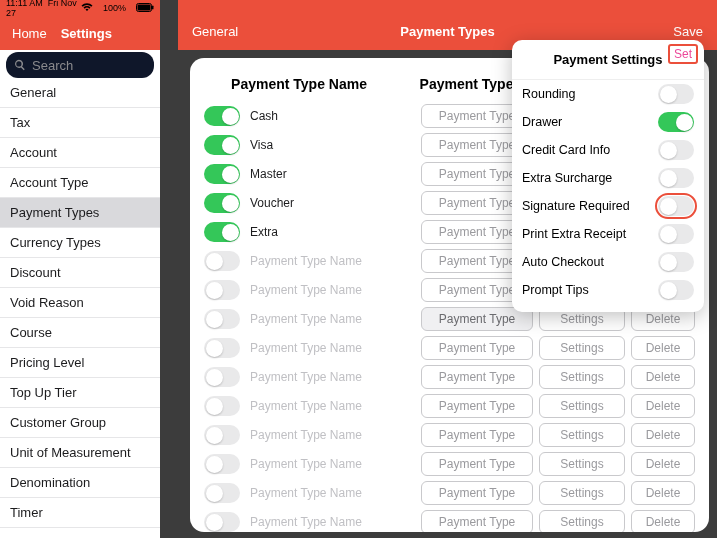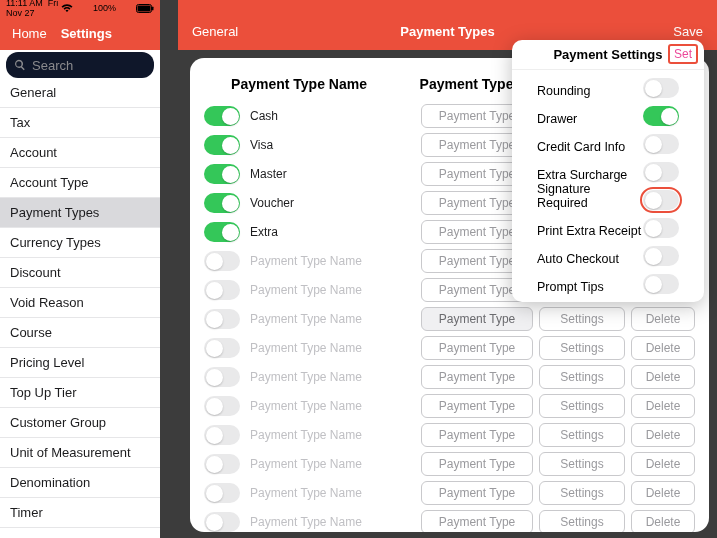--- a/index.html
+++ b/index.html
@@ -2,21 +2,21 @@
 <html><head>
 <meta charset="utf-8">
 <style>
   * { box-sizing: border-box; margin: 0; padding: 0; }
   html, body { width: 717px; height: 538px; font-family: -apple-system, "Helvetica Neue", Arial, sans-serif; overflow: hidden; background: #3c3c3c; }
   .root { width: 717px; height: 538px; position: relative; }
 
   
   .sidebar { position: absolute; top: 0; left: 0; width: 160px; height: 538px; background: #fff; display: flex; flex-direction: column; }
   .statusbar { height: 16px; background: #eb4f3b; display: flex; align-items: center; justify-content: space-between; font-size: 9px; color: #000; padding: 0 6px; }
-  .statusbar .right { display: flex; align-items: flex-end; gap: 20px; }
+  .statusbar .right { display: flex; align-items: flex-start; gap: 10px; }
   .sidebar-header { height: 34px; background: #eb4f3b; display: flex; align-items: center; gap: 14px; padding: 0 12px; }
   .sidebar-header a { font-size: 13px; color: #fff; text-decoration: none; }
   .sidebar-header .settings { font-weight: 600; }
   .search { height: 26px; margin: 2px 6px 0 6px; background: #0f172a; border-radius: 12px; display: flex; align-items: center; padding: 0 8px; gap: 6px; }
   .search svg { width: 12px; height: 12px; fill: #8a8a8d; }
   .search span { font-size: 13px; color: #8a8a8d; }
   .side-list { flex: 1; overflow: hidden; }
   .side-item { height: 30px; display: flex; align-items: center; padding: 0 10px; font-size: 13px; color: #1c1c1e; border-bottom: 1px solid #e6e6e8; cursor: pointer; }
   .side-item.selected { background: #d9d9dc; }
 
@@ -41,24 +41,24 @@
   .name-input { width: 144px; font-size: 12px; color: #c0c0c4; }
   .name-input.filled { color: #1c1c1e; }
   .pill { height: 24px; border: 1px solid #c9c9cc; border-radius: 6px; background: #fff; display: flex; align-items: center; justify-content: center; font-size: 12px; color: #9a9a9e; cursor: pointer; }
   .pill.type { width: 112px; margin-right: 6px; }
   .pill.set  { width: 86px; margin-right: 6px; }
   .pill.del  { width: 64px; }
   .pill.active { background: #f0f0f2; color: #6b6b6f; }
 
   
   .popover { position: absolute; top: 40px; left: 334px; width: 192px; background: #fff; border-radius: 10px; box-shadow: 0 4px 20px rgba(0,0,0,0.25); padding-bottom: 8px; z-index: 10; }
-  .pop-head { height: 30px; display: flex; align-items: center; justify-content: center; border-bottom: 1px solid #eee; position: relative; }
+  .pop-head { height: 40px; display: flex; align-items: center; justify-content: center; border-bottom: 1px solid #eee; position: relative; }
   .pop-head .pt { font-size: 13px; font-weight: 600; }
   .pop-head .setbox { position: absolute; right: 6px; top: 4px; border: 2px solid #eb4f3b; border-radius: 3px; padding: 1px 4px; font-size: 12px; color: #ec4899; font-weight: 500; cursor: pointer; }
-  .pop-row { height: 28px; display: flex; align-items: flex-end; justify-content: space-between; padding: 0 25px; font-size: 12.5px; }
+  .pop-row { height: 28px; display: flex; align-items: center; justify-content: space-between; padding: 0 10px; font-size: 12.5px; }
   .pop-row .toggle { margin-right: 0; }
   .pop-row.highlight .toggle { outline: 2px solid #eb4f3b; outline-offset: 1px; border-radius: 12px; }
 </style>
 </head>
 <body>
 <div class="root">
 
 <div class="sidebar">
   <div class="statusbar">
     <span><span>11:11 AM</span>&nbsp;&nbsp;<span>Fri Nov 27</span></span>

